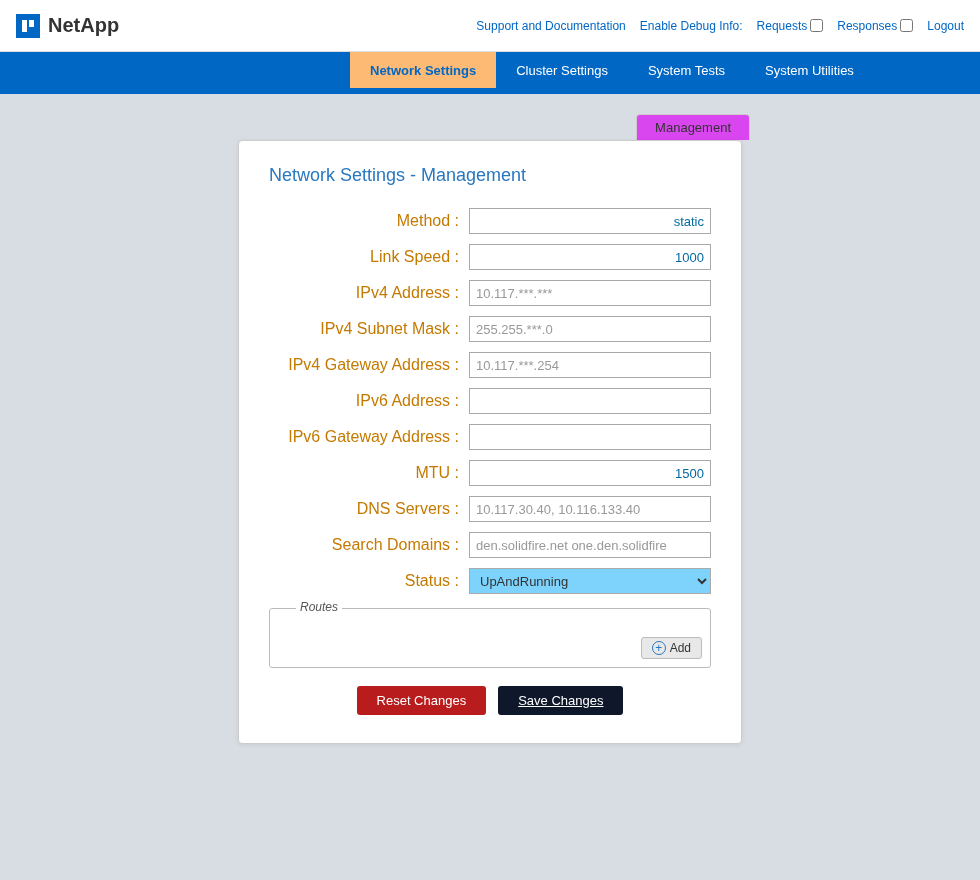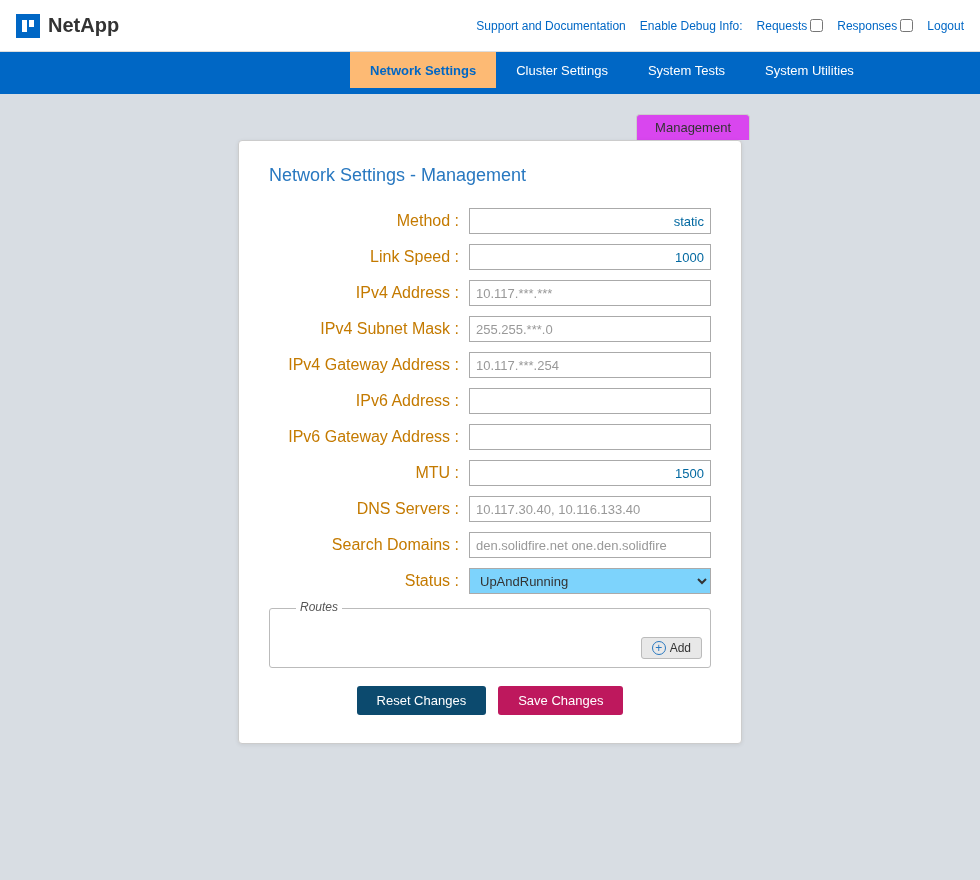--- a/index.html
+++ b/index.html
@@ -233,26 +233,27 @@
       justify-content: center;
       gap: 12px;
       margin-top: 4px;
     }
     .btn-action {
       padding: 7px 20px;
       font-size: 13px;
       cursor: pointer;
       border: none;
       border-radius: 3px;
-      background: #0c4a6e;
+      background: #b91c1c;
       color: #fff;
       font-weight: normal;
     }
     .btn-action.primary {
-      background: #be185d;
+      background: #0f172a;
+      text-decoration: underline;
     }
   </style>
 </head>
 <body>
 
 <div class="top-bar">
   <div class="logo-area">
     <div class="logo-icon">
       <svg width="18" height="18" viewBox="0 0 18 18">
         <rect x="0" y="0" width="18" height="18" fill="#0067c5"></rect>

